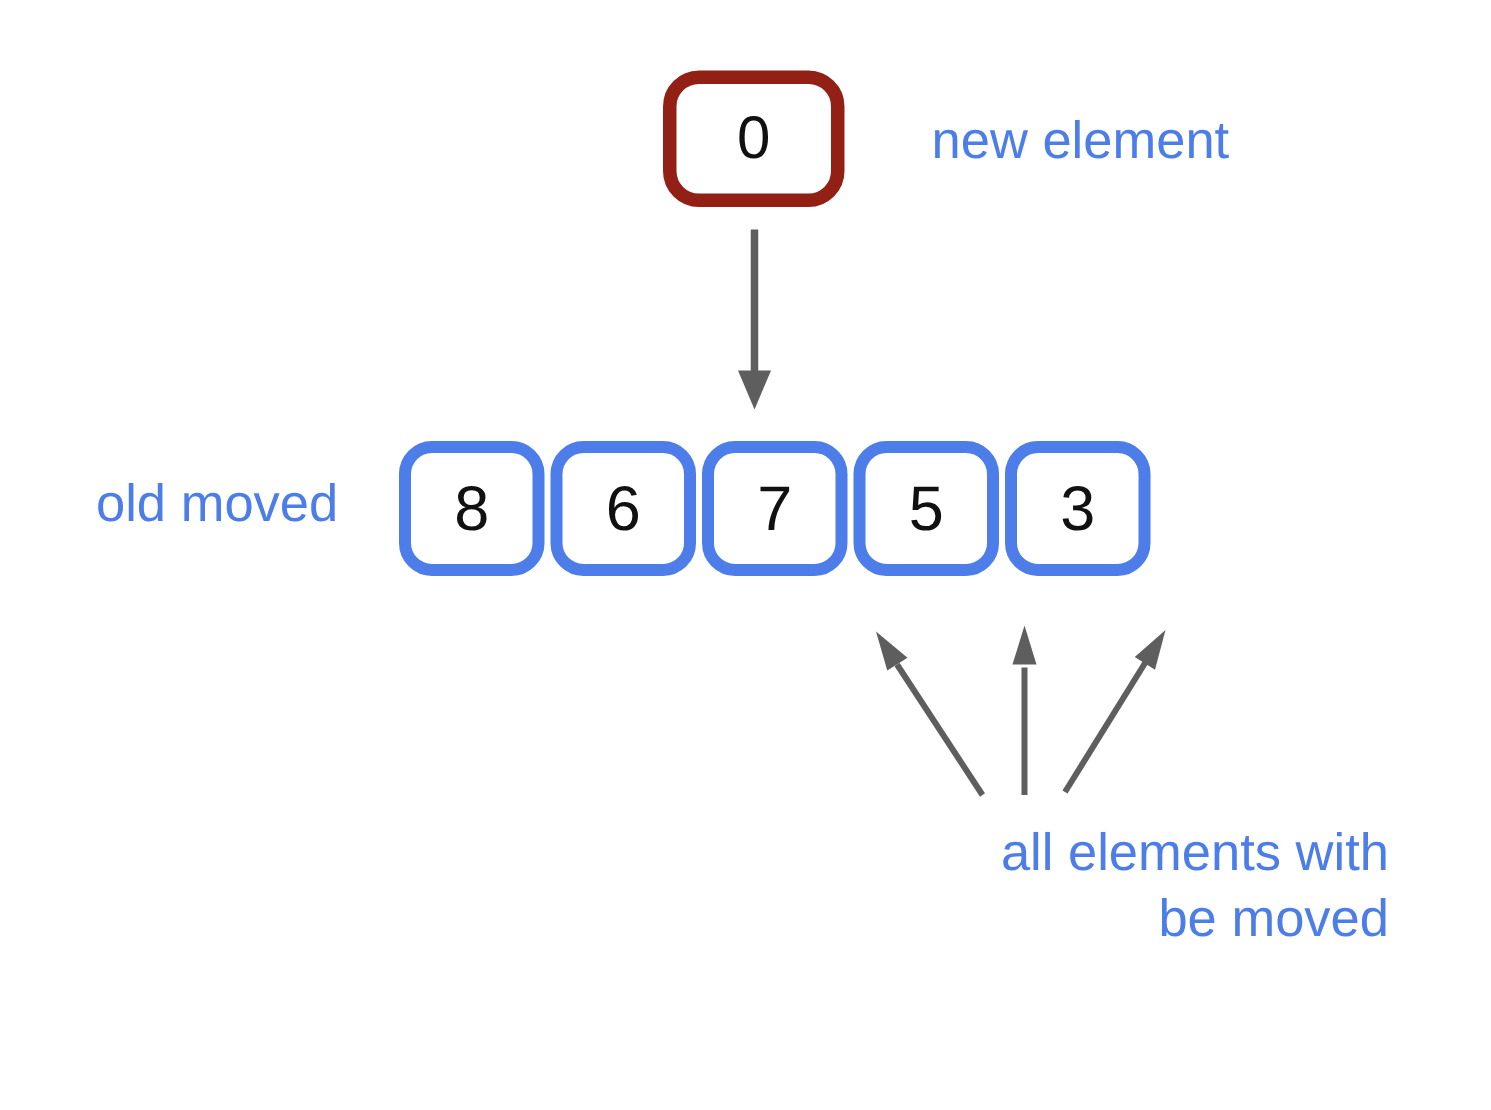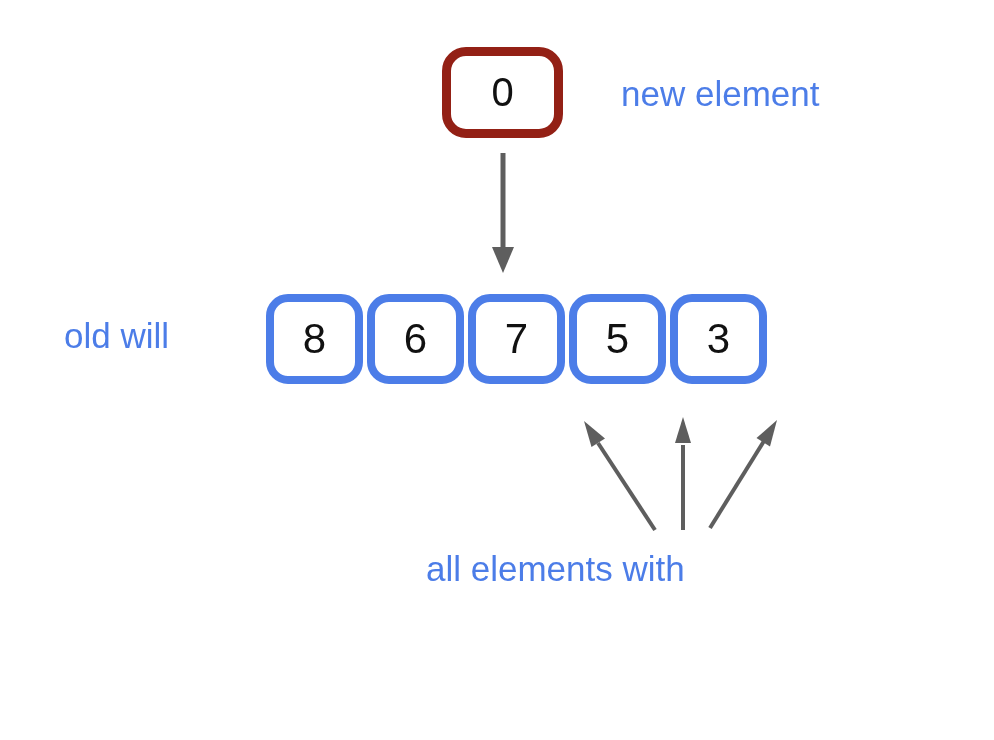--- a/index.html
+++ b/index.html
@@ -49,21 +49,21 @@
   }
 
   
   .arrows{position:absolute;left:0;top:0;width:994px;height:740px;pointer-events:none;}
   .arrow-line{stroke:var(--arrow);fill:none;}
   .arrow-head{fill:var(--arrow);stroke:none;}
 
   
   .annotation{
     position:absolute;left:426px;top:547px;width:500px;
-    text-align:left;font-size:35px;line-height:44px;color:var(--blue);
+    text-align:right;font-size:35px;line-height:44px;color:var(--blue);
   }
 </style>
 </head>
 <body>
 
 <div class="canvas">
 
   <div class="new-el-box">
     <span class="num">0</span>
   </div>
@@ -82,27 +82,28 @@
     <g>
       <line class="arrow-line" x1="683" y1="530" x2="683" y2="445" stroke-width="4"></line>
       <polygon class="arrow-head" points="675,443 691,443 683,417"></polygon>
     </g>
     <g>
       <line class="arrow-line" x1="710" y1="528" x2="764" y2="441" stroke-width="4"></line>
       <polygon class="arrow-head" points="777,420 770,446.5 756.5,438"></polygon>
     </g>
   </svg>
 
-  <div class="old-array-label">old will</div>
+  <div class="old-array-label">old moved</div>
 
   <div class="array-row">
     <div class="cell">8</div>
     <div class="cell">6</div>
     <div class="cell">7</div>
     <div class="cell">5</div>
     <div class="cell">3</div>
   </div>
 
   <div class="annotation">
     <div>all elements with</div>
+    <div>be moved</div>
   </div>
 
 </div>
 
 </body></html>

